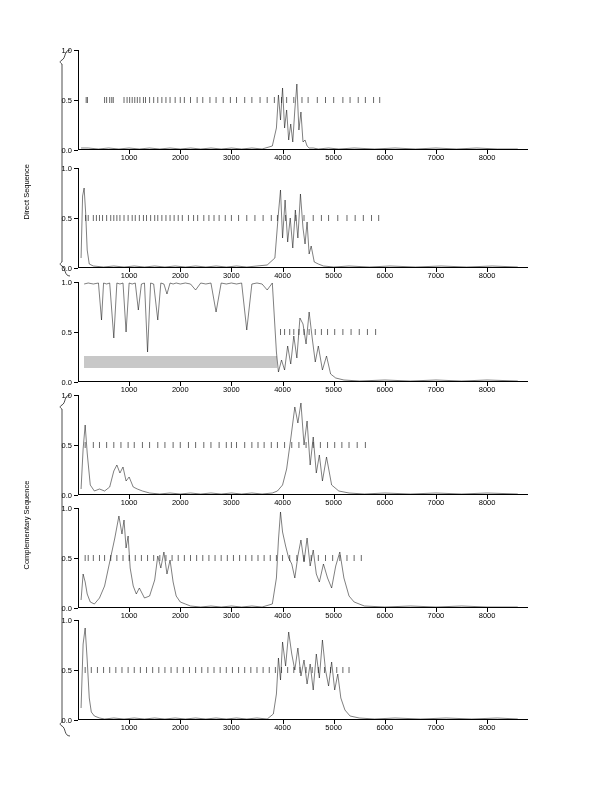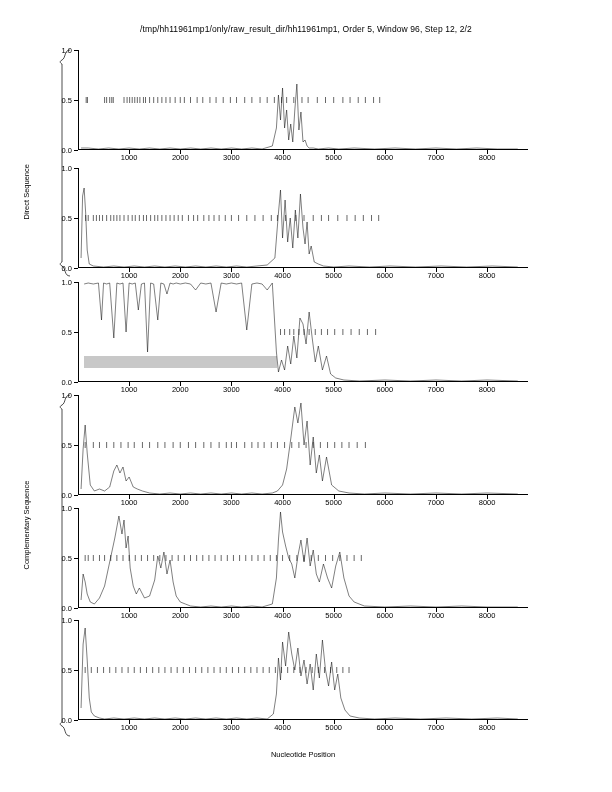--- a/index.html
+++ b/index.html
@@ -121,21 +121,20 @@
   .greybar {
     position: absolute;
     background: #c8c8c8;
   }
 </style>
 </head>
 <body>
 
 <div id="page">
 
-  <div class="title">/tmp/hh11961mp1/only/raw_result_dir/hh11961mp1, Order 5, Window 96, Step 12, 2/2</div>
 
   <div class="ylabel" id="ylabel-top" style="left:26px; top:215px; width:0; height:0;">
     <span>Direct Sequence</span>
   </div>
   <div class="ylabel" id="ylabel-bottom" style="left:26px; top:565px; width:0; height:0;">
     <span>Complementary Sequence</span>
   </div>
 
   <div class="panels" id="panels">
       <div class="panel" style="top: 50px; height: 100px;">
@@ -571,20 +570,19 @@
             <line x1="246.48" x2="246.48" y1="47.00" y2="53.00"></line>
             <line x1="252.61" x2="252.61" y1="47.00" y2="53.00"></line>
             <line x1="258.75" x2="258.75" y1="47.00" y2="53.00"></line>
             <line x1="264.89" x2="264.89" y1="47.00" y2="53.00"></line>
             <line x1="271.02" x2="271.02" y1="47.00" y2="53.00"></line>
           </g>
         </svg>
       </div>
     </div>
 
-  <div class="xaxis-title" style="left:78px; top:750px;">Nucleotide Position</div>
 
   <svg id="braces" width="612" height="792" style="position:absolute;left:0;top:0;pointer-events:none;">
     <path d="M70 50 C64 50 66 58 62 60 C58 62 62 64 62 64 L62 262 C62 262 58 264 62 266 C66 268 64 276 70 276" fill="none" stroke="#000" stroke-width="0.7"></path>
     <path d="M70 395 C64 395 66 403 62 405 C58 407 62 409 62 409 L62 722 C62 722 58 724 62 726 C66 728 64 736 70 736" fill="none" stroke="#000" stroke-width="0.7"></path>
   </svg>
 
 </div>
 
 </body></html>

